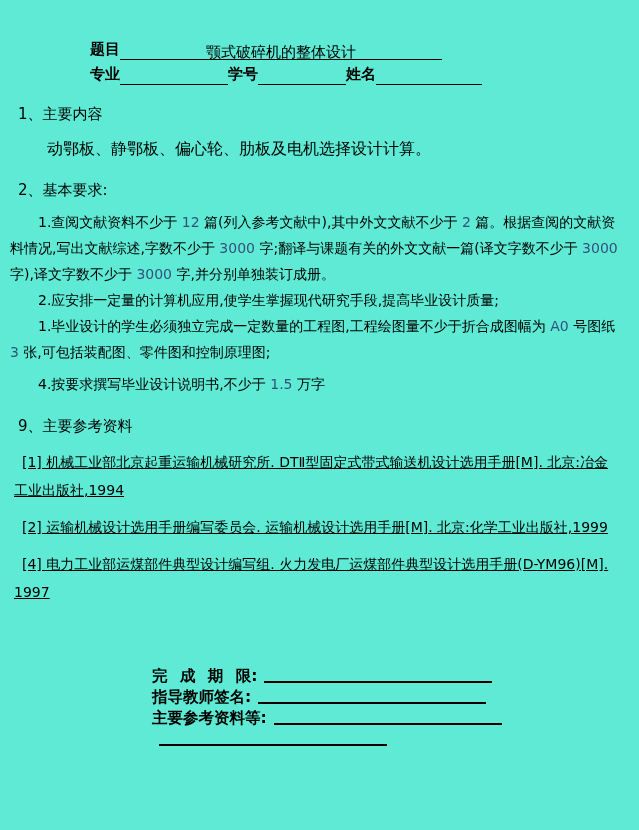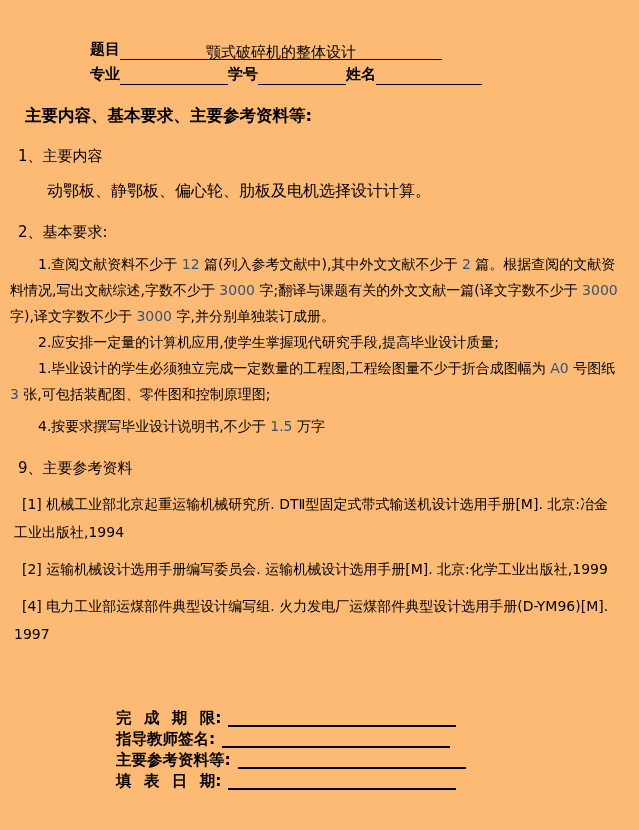--- a/index.html
+++ b/index.html
@@ -1,21 +1,21 @@
 <!DOCTYPE html>
 <html><head>
 <meta charset="utf-8">
 <style>
   html, body { margin: 0; padding: 0; background: #ffffff; }
   body {
     width: 639px; height: 830px;
     font-family: "DejaVu Sans", "Liberation Sans", sans-serif;
     color: #000;
   }
-  .page { position: relative; width: 639px; height: 830px; overflow: hidden; background: #fdba74; }
+  .page { position: relative; width: 639px; height: 830px; overflow: hidden; background: #5eead4; }
 
   
   .hdr { margin: 38px 0 0 90px; font-size: 15px; line-height: 22px; }
   .hdr-row { white-space: nowrap; margin-bottom: 3px; }
   .hdr-label { font-weight: bold; }
   .blank {
     display: inline-block; vertical-align: bottom;
     border-bottom: 1.5px solid #000; height: 18px;
     text-align: center;
   }
@@ -29,46 +29,45 @@
   .sec-heading  { margin: 20px 0 0 18px; font-size: 15px; font-weight: normal; }
 
   
   .content-par { margin: 13px 30px 0 47px; font-size: 16px; line-height: 24px; }
   .req-list { margin: 9px 14px 0 10px; font-size: 14px; line-height: 26px; }
   .req-item { margin: 0; text-indent: 28px; }
   .req-item.gap { margin-top: 6px; }
   .num { color: #33527d; text-align: right; }
 
   .ref-list { margin: 12px 30px 0 14px; font-size: 14px; line-height: 28px; }
-  .ref-item { margin: 0 0 9px 0; text-indent: 8px; }
+  .ref-item { margin: 0 0 9px 0; text-indent: 8px; text-decoration: underline; }
 
   
   .sig-block { margin: 60px 0 0 116px; font-size: 15.5px; font-weight: bold; }
-  .sig-row { display: flex; align-items: center; height: 21px; white-space: nowrap; }
+  .sig-row { display: flex; align-items: flex-start; height: 21px; white-space: nowrap; margin-left: 36px; }
   .sig-label { word-spacing: 7px; }
   .sig-line {
     display: inline-block; width: 228px; height: 15px;
     border-bottom: 2px solid #000; margin-left: 7px;
   }
 </style>
 </head>
 <body>
 
 <div class="page">
 
   <div class="hdr">
     <div class="hdr-row">
       <span class="hdr-label">题目</span><span class="blank title-line"><span>颚式破碎机的整体设计</span></span>
     </div>
     <div class="hdr-row">
       <span class="hdr-label">专业</span><span class="blank w-major"></span><span class="hdr-label">学号</span><span class="blank w-id"></span><span class="hdr-label">姓名</span><span class="blank w-name"></span>
     </div>
   </div>
 
-  <div class="main-heading">主要内容、基本要求、主要参考资料等:</div>
 
   <div class="sec-heading">1、主要内容</div>
   <p class="content-par">动鄂板、静鄂板、偏心轮、肋板及电机选择设计计算。</p>
 
   <div class="sec-heading">2、基本要求:</div>
   <div class="req-list">
     <p class="req-item"><span>1.查阅文献资料不少于 </span><span class="num">12</span><span> 篇(列入参考文献中),其中外文文献不少于 </span><span class="num">2</span><span> 篇。根据查阅的文献资料情况,写出文献综述,字数不少于 </span><span class="num">3000</span><span> 字;翻译与课题有关的外文文献一篇(译文字数不少于 </span><span class="num">3000</span><span> 字),译文字数不少于 </span><span class="num">3000</span><span> 字,并分别单独装订成册。</span></p>
     <p class="req-item"><span>2.应安排一定量的计算机应用,使学生掌握现代研究手段,提高毕业设计质量;</span></p>
     <p class="req-item"><span>1.毕业设计的学生必须独立完成一定数量的工程图,工程绘图量不少于折合成图幅为 </span><span class="num">A0</span><span> 号图纸 </span><span class="num">3</span><span> 张,可包括装配图、零件图和控制原理图;</span></p>
     <p class="req-item gap"><span>4.按要求撰写毕业设计说明书,不少于 </span><span class="num">1.5</span><span> 万字</span></p>
@@ -88,18 +87,17 @@
     </div>
     <div class="sig-row">
       <span class="sig-label">指导教师签名:</span>
       <span class="sig-line"></span>
     </div>
     <div class="sig-row">
       <span class="sig-label">主要参考资料等:</span>
       <span class="sig-line"></span>
     </div>
     <div class="sig-row">
-      <span class="sig-label">填 表 日 期:</span>
       <span class="sig-line"></span>
     </div>
   </div>
 
 </div>
 
 </body></html>

